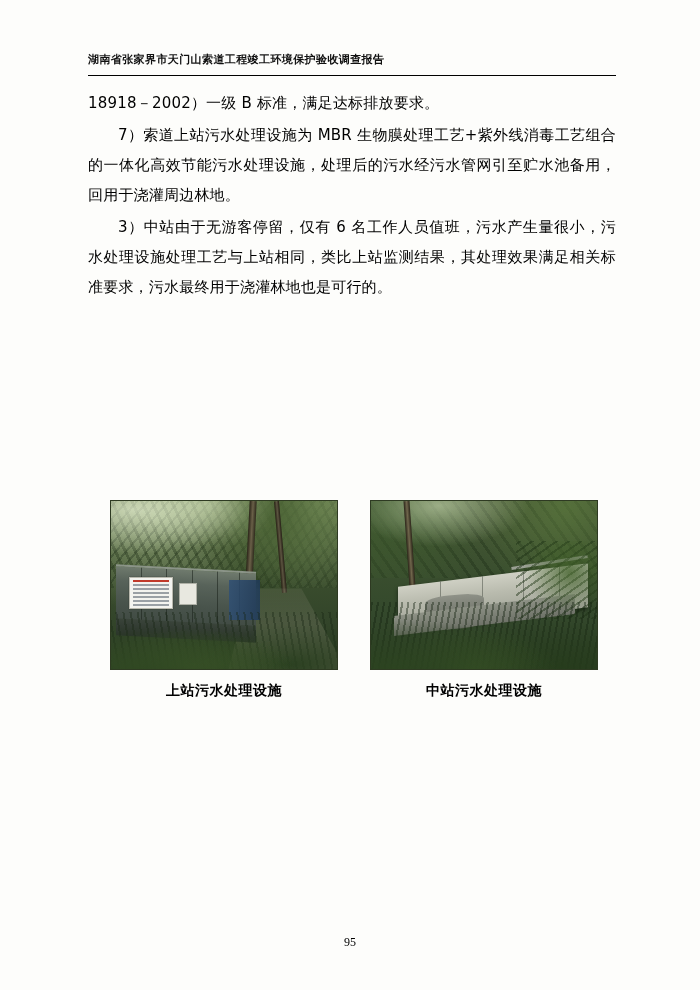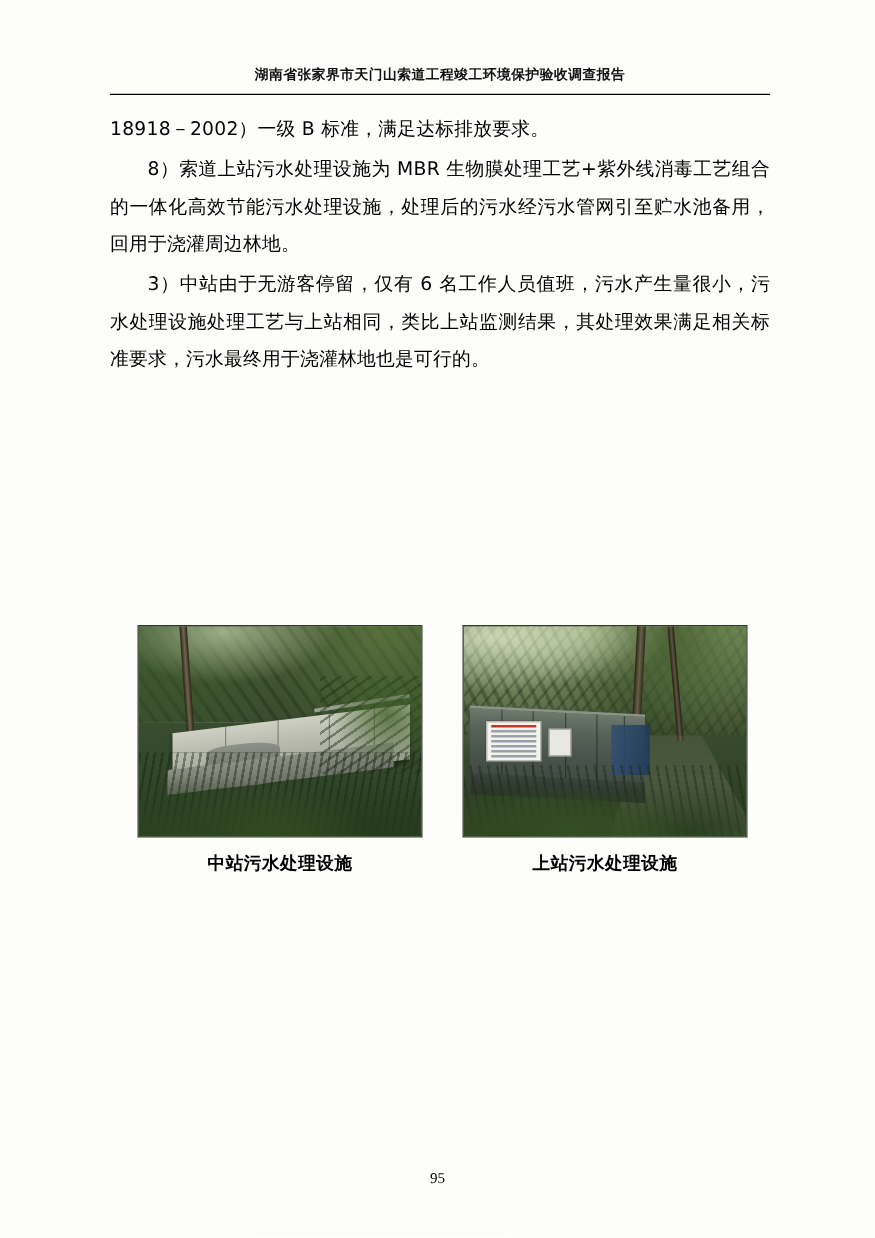--- a/index.html
+++ b/index.html
@@ -20,21 +20,21 @@
     width: 700px;
     height: 990px;
     background: #fdfdfb;
     box-sizing: border-box;
   }
   .header {
     position: absolute;
     top: 52px;
     left: 88px;
     width: 528px;
-    text-align: center;
+    text-align: left;
     font-size: 11px;
     letter-spacing: 0.4px;
     color: #111;
     font-family: "DejaVu Sans", "Liberation Sans", sans-serif;
     font-weight: 600;
     white-space: nowrap;
   }
   .header-rule {
     position: absolute;
     top: 75px;
@@ -241,72 +241,72 @@
 </head>
 <body>
 
 <div class="page">
 
   <div class="header">湖南省张家界市天门山索道工程竣工环境保护验收调查报告</div>
   <div class="header-rule"></div>
 
   <div class="content">
     <p class="para">18918－2002）一级 B 标准，满足达标排放要求。</p>
-    <p class="para indent">8）索道上站污水处理设施为 MBR 生物膜处理工艺+紫外线消毒工艺组合的一体化高效节能污水处理设施，处理后的污水经污水管网引至贮水池备用，回用于浇灌周边林地。</p>
+    <p class="para indent">7）索道上站污水处理设施为 MBR 生物膜处理工艺+紫外线消毒工艺组合的一体化高效节能污水处理设施，处理后的污水经污水管网引至贮水池备用，回用于浇灌周边林地。</p>
     <p class="para indent">3）中站由于无游客停留，仅有 6 名工作人员值班，污水产生量很小，污水处理设施处理工艺与上站相同，类比上站监测结果，其处理效果满足相关标准要求，污水最终用于浇灌林地也是可行的。</p>
   </div>
 
   <div class="figs">
+
+    <div class="fig">
+      <div class="photo p1">
+        <div class="canopy"></div>
+        <div class="trunk1"></div>
+        <div class="trunk2"></div>
+        <div class="path"></div>
+        <div class="fence">
+          <div class="panelline" style="left:18%"></div>
+          <div class="panelline" style="left:36%"></div>
+          <div class="panelline" style="left:54%"></div>
+          <div class="panelline" style="left:72%"></div>
+          <div class="panelline" style="left:88%"></div>
+        </div>
+        <div class="fence-base"></div>
+        <div class="tank"></div>
+        <div class="sign">
+          <i class="red"></i>
+            <i></i>
+            <i></i>
+            <i></i>
+            <i></i>
+            <i></i>
+            <i></i>
+        </div>
+        <div class="sign2"></div>
+        <div class="shrubs"></div>
+      </div>
+      <div class="caption">上站污水处理设施</div>
+    </div>
 
     <div class="fig">
       <div class="photo p2">
         <div class="canopy"></div>
         <div class="trunk"></div>
         <div class="rail"></div>
         <div class="slab">
           <div class="seam" style="left:22%"></div>
           <div class="seam" style="left:44%"></div>
           <div class="seam" style="left:66%"></div>
           <div class="seam" style="left:85%"></div>
         </div>
         <div class="drum"></div>
         <div class="slab2"></div>
         <div class="leafy"></div>
         <div class="foreground"></div>
       </div>
       <div class="caption">中站污水处理设施</div>
     </div>
 
-    <div class="fig">
-      <div class="photo p1">
-        <div class="canopy"></div>
-        <div class="trunk1"></div>
-        <div class="trunk2"></div>
-        <div class="path"></div>
-        <div class="fence">
-          <div class="panelline" style="left:18%"></div>
-          <div class="panelline" style="left:36%"></div>
-          <div class="panelline" style="left:54%"></div>
-          <div class="panelline" style="left:72%"></div>
-          <div class="panelline" style="left:88%"></div>
-        </div>
-        <div class="fence-base"></div>
-        <div class="tank"></div>
-        <div class="sign">
-          <i class="red"></i>
-            <i></i>
-            <i></i>
-            <i></i>
-            <i></i>
-            <i></i>
-            <i></i>
-        </div>
-        <div class="sign2"></div>
-        <div class="shrubs"></div>
-      </div>
-      <div class="caption">上站污水处理设施</div>
-    </div>
-
   </div>
 
   <div class="page-number">95</div>
 
 </div>
 
 </body></html>

